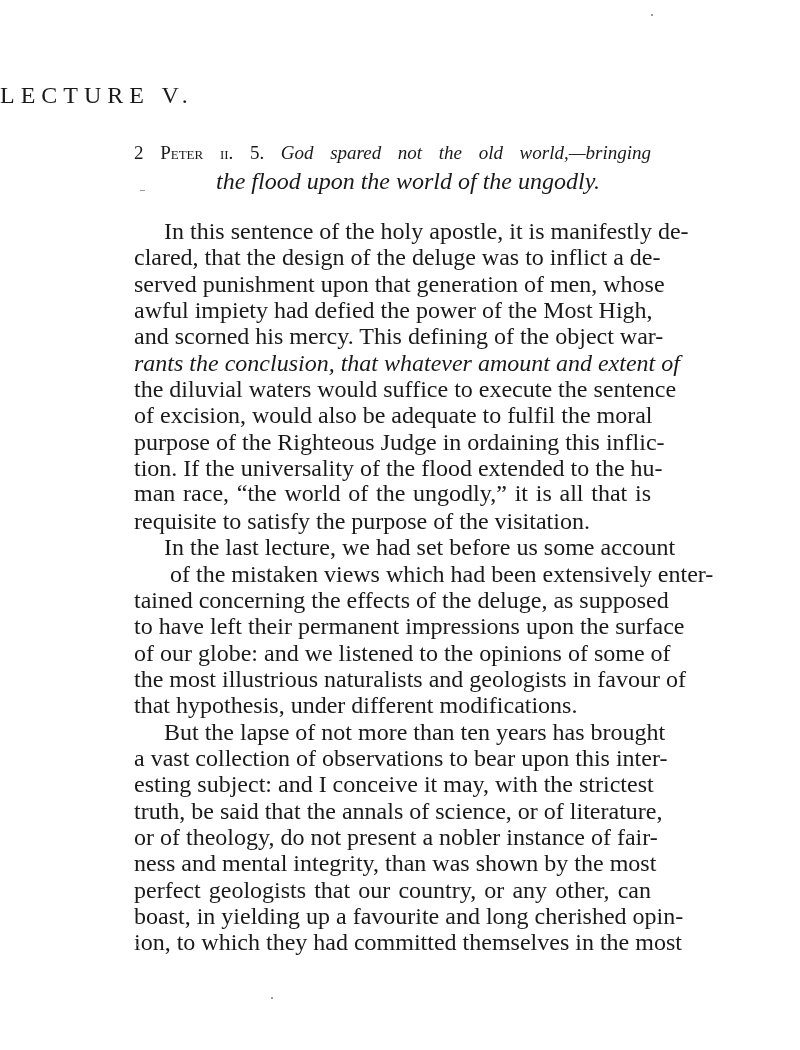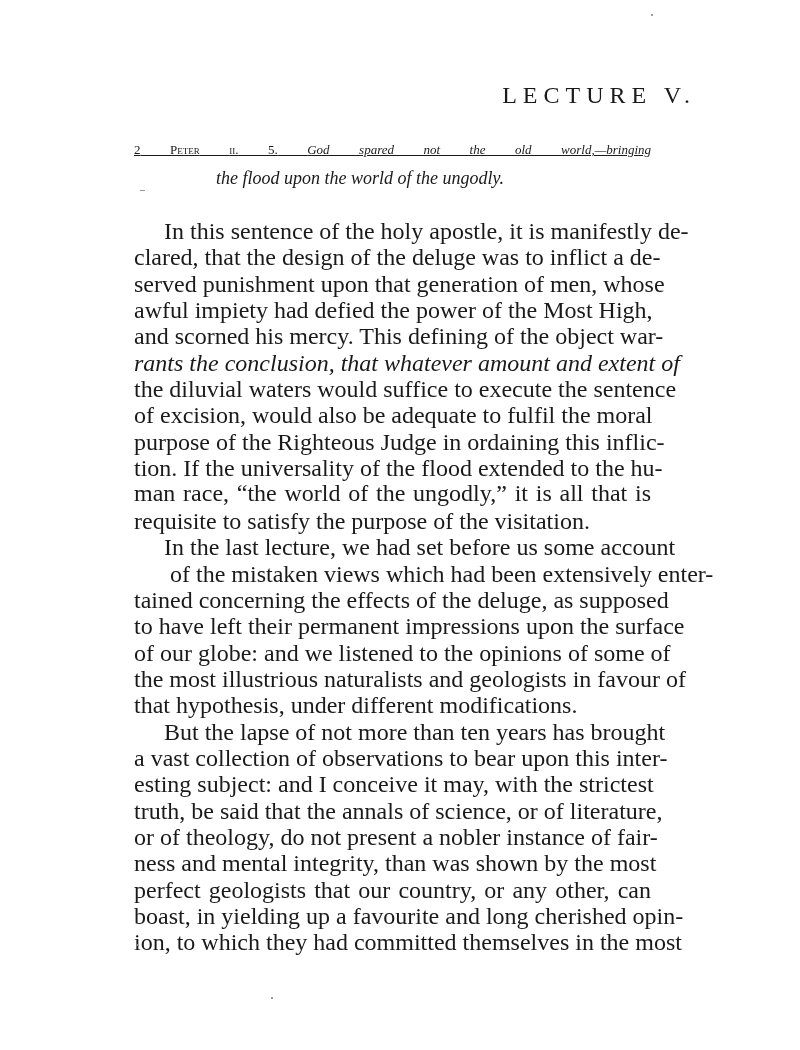--- a/index.html
+++ b/index.html
@@ -1,25 +1,25 @@
 <!DOCTYPE html>
 <html><head>
 <meta charset="utf-8">
 <style>
   html, body { margin: 0; padding: 0; background: #ffffff; }
   body { width: 800px; height: 1050px; position: relative; overflow: hidden;
          font-family: "Liberation Serif", "DejaVu Serif", serif; color: #1a1a1a; }
-  .heading { position: absolute; top: 82px; left: 0; width: 696px; text-align: right;
+  .heading { position: absolute; top: 82px; left: 0; width: 696px; text-align: left;
              font-size: 24px; letter-spacing: 6px; }
   .text-line { position: absolute; left: 134px; width: 517px; font-size: 24px;
                text-align: justify; text-align-last: justify; white-space: nowrap; line-height: 24px; }
   .text-line.last { text-align-last: left; }
-  .epi-1 { position: absolute; top: 142px; left: 134px; width: 517px; font-size: 13px;
-           text-align: justify; text-align-last: justify; white-space: nowrap; text-decoration: underline; }
-  .epi-2 { position: absolute; top: 168px; left: 216px; font-size: 18px; font-style: italic; }
+  .epi-1 { position: absolute; top: 142px; left: 134px; width: 517px; font-size: 19px;
+           text-align: justify; text-align-last: justify; white-space: nowrap; }
+  .epi-2 { position: absolute; top: 168px; left: 216px; font-size: 24px; font-style: italic; }
   .ref { font-style: normal; }
   .sc { font-variant: small-caps; }
   .it { font-style: italic; }
   .mark { position: absolute; background: #999; }
 </style>
 </head>
 <body>
 
 <div>
   <div class="heading">LECTURE V.</div>

